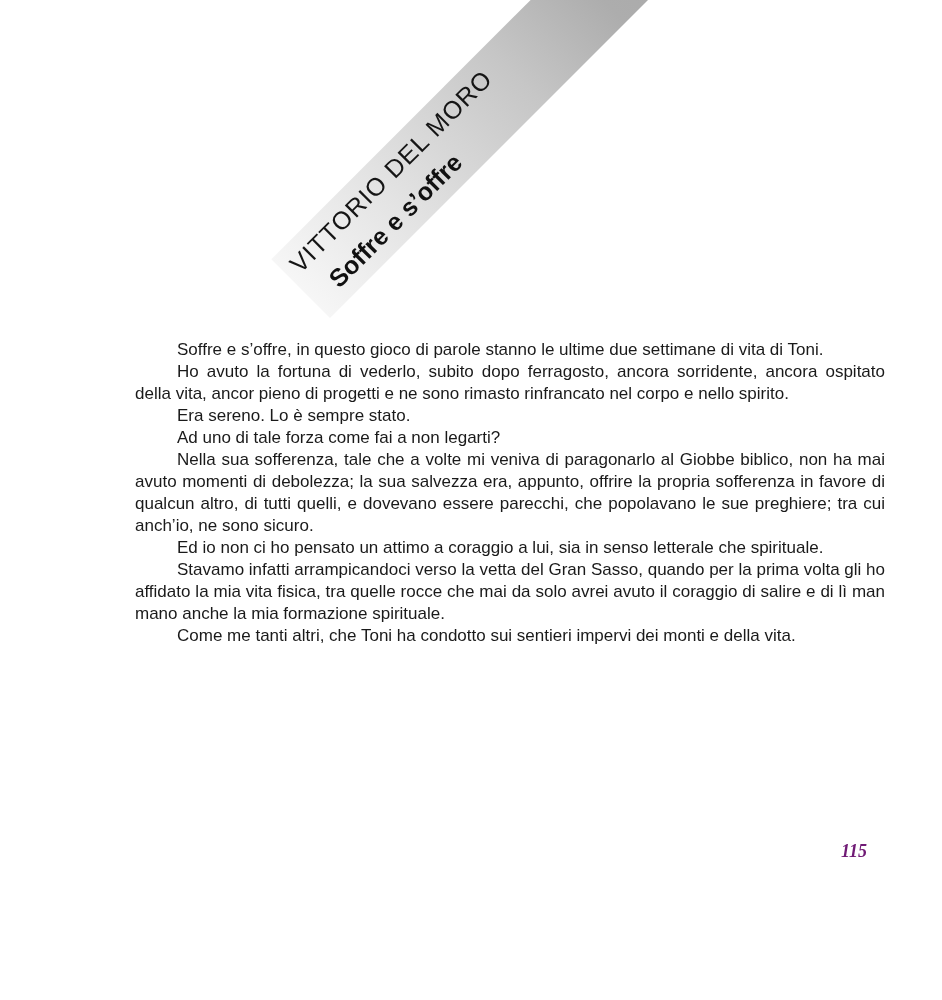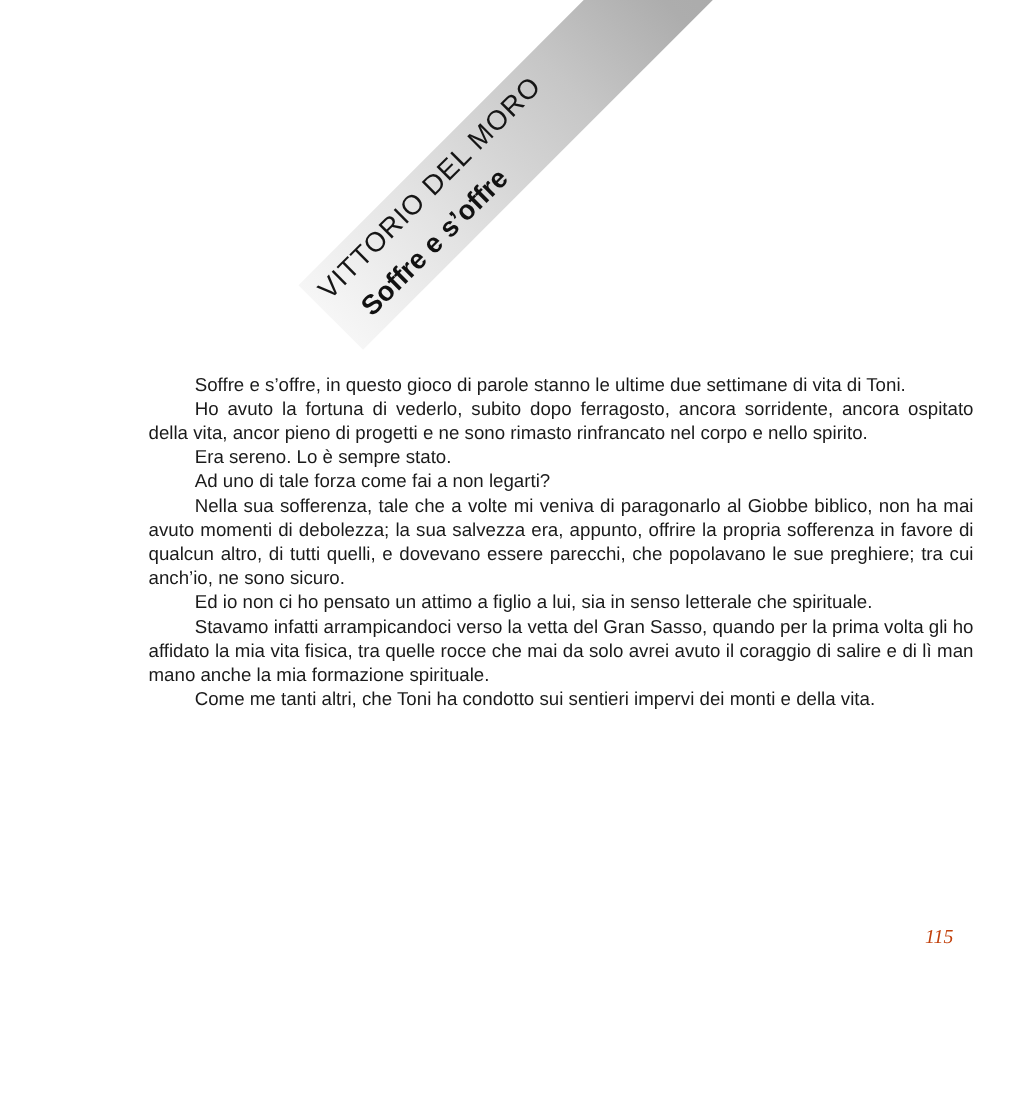--- a/index.html
+++ b/index.html
@@ -68,39 +68,40 @@
   }
 
   
   .page-number {
     position: absolute;
     left: 841px;
     top: 841px;
     font-family: "Liberation Serif", serif;
     font-style: italic;
     font-size: 18px;
-    color: #c2410c;
+    color: #701a75;
+    font-weight: bold;
   }
 </style>
 </head>
 <body>
 
 <div class="page">
 
   <div class="ribbon">
     <div class="ribbon-author">VITTORIO DEL MORO</div>
     <div class="ribbon-title">Soffre e s’offre</div>
   </div>
 
   <div class="article">
     <p>Soffre e s’offre, in questo gioco di parole stanno le ultime due settimane di vita di Toni.</p>
     <p>Ho avuto la fortuna di vederlo, subito dopo ferragosto, ancora sorridente, ancora ospitato della vita, ancor pieno di progetti e ne sono rimasto rinfrancato nel corpo e nello spirito.</p>
     <p>Era sereno. Lo è sempre stato.</p>
     <p>Ad uno di tale forza come fai a non legarti?</p>
     <p>Nella sua sofferenza, tale che a volte mi veniva di paragonarlo al Giobbe biblico, non ha mai avuto momenti di debolezza; la sua salvezza era, appunto, offrire la propria sofferenza in favore di qualcun altro, di tutti quelli, e dovevano essere parecchi, che popolavano le sue preghiere; tra cui anch’io, ne sono sicuro.</p>
-    <p>Ed io non ci ho pensato un attimo a figlio a lui, sia in senso letterale che spirituale.</p>
+    <p>Ed io non ci ho pensato un attimo a coraggio a lui, sia in senso letterale che spirituale.</p>
     <p>Stavamo infatti arrampicandoci verso la vetta del Gran Sasso, quando per la prima volta gli ho affidato la mia vita fisica, tra quelle rocce che mai da solo avrei avuto il coraggio di salire e di lì man mano anche la mia formazione spirituale.</p>
     <p>Come me tanti altri, che Toni ha condotto sui sentieri impervi dei monti e della vita.</p>
   </div>
 
   <div class="page-number">115</div>
 
 </div>
 
 </body></html>

